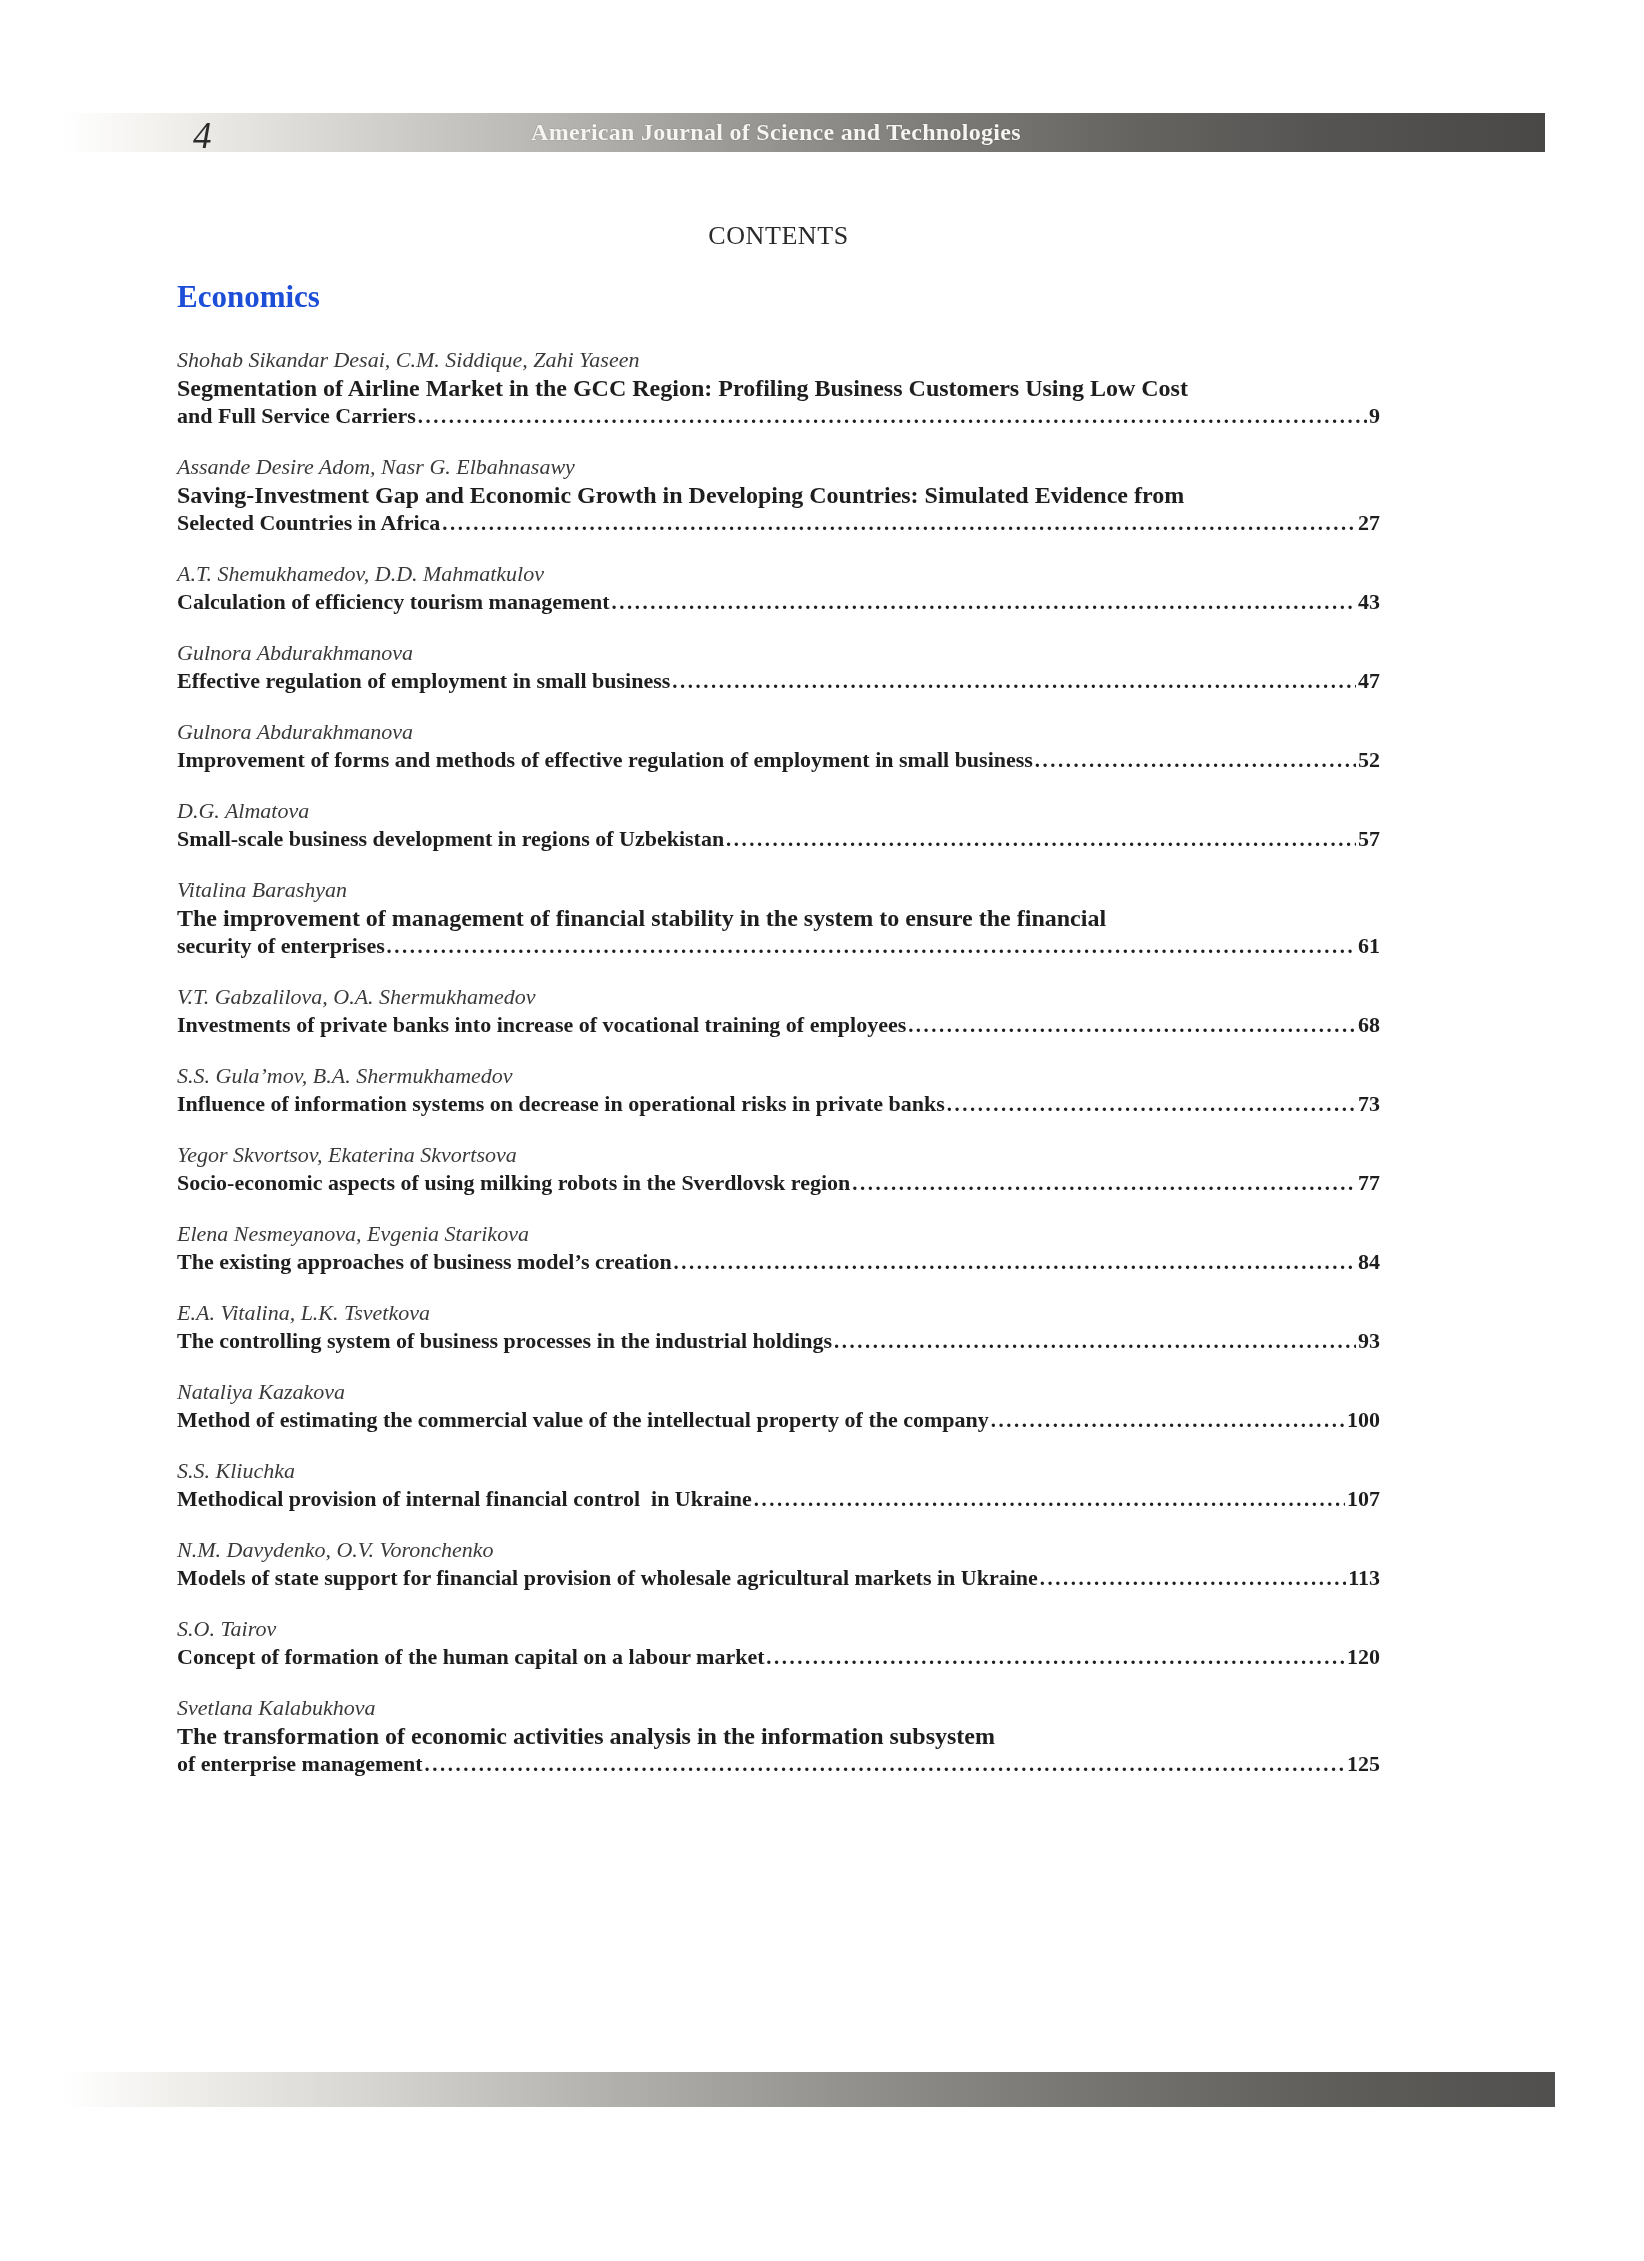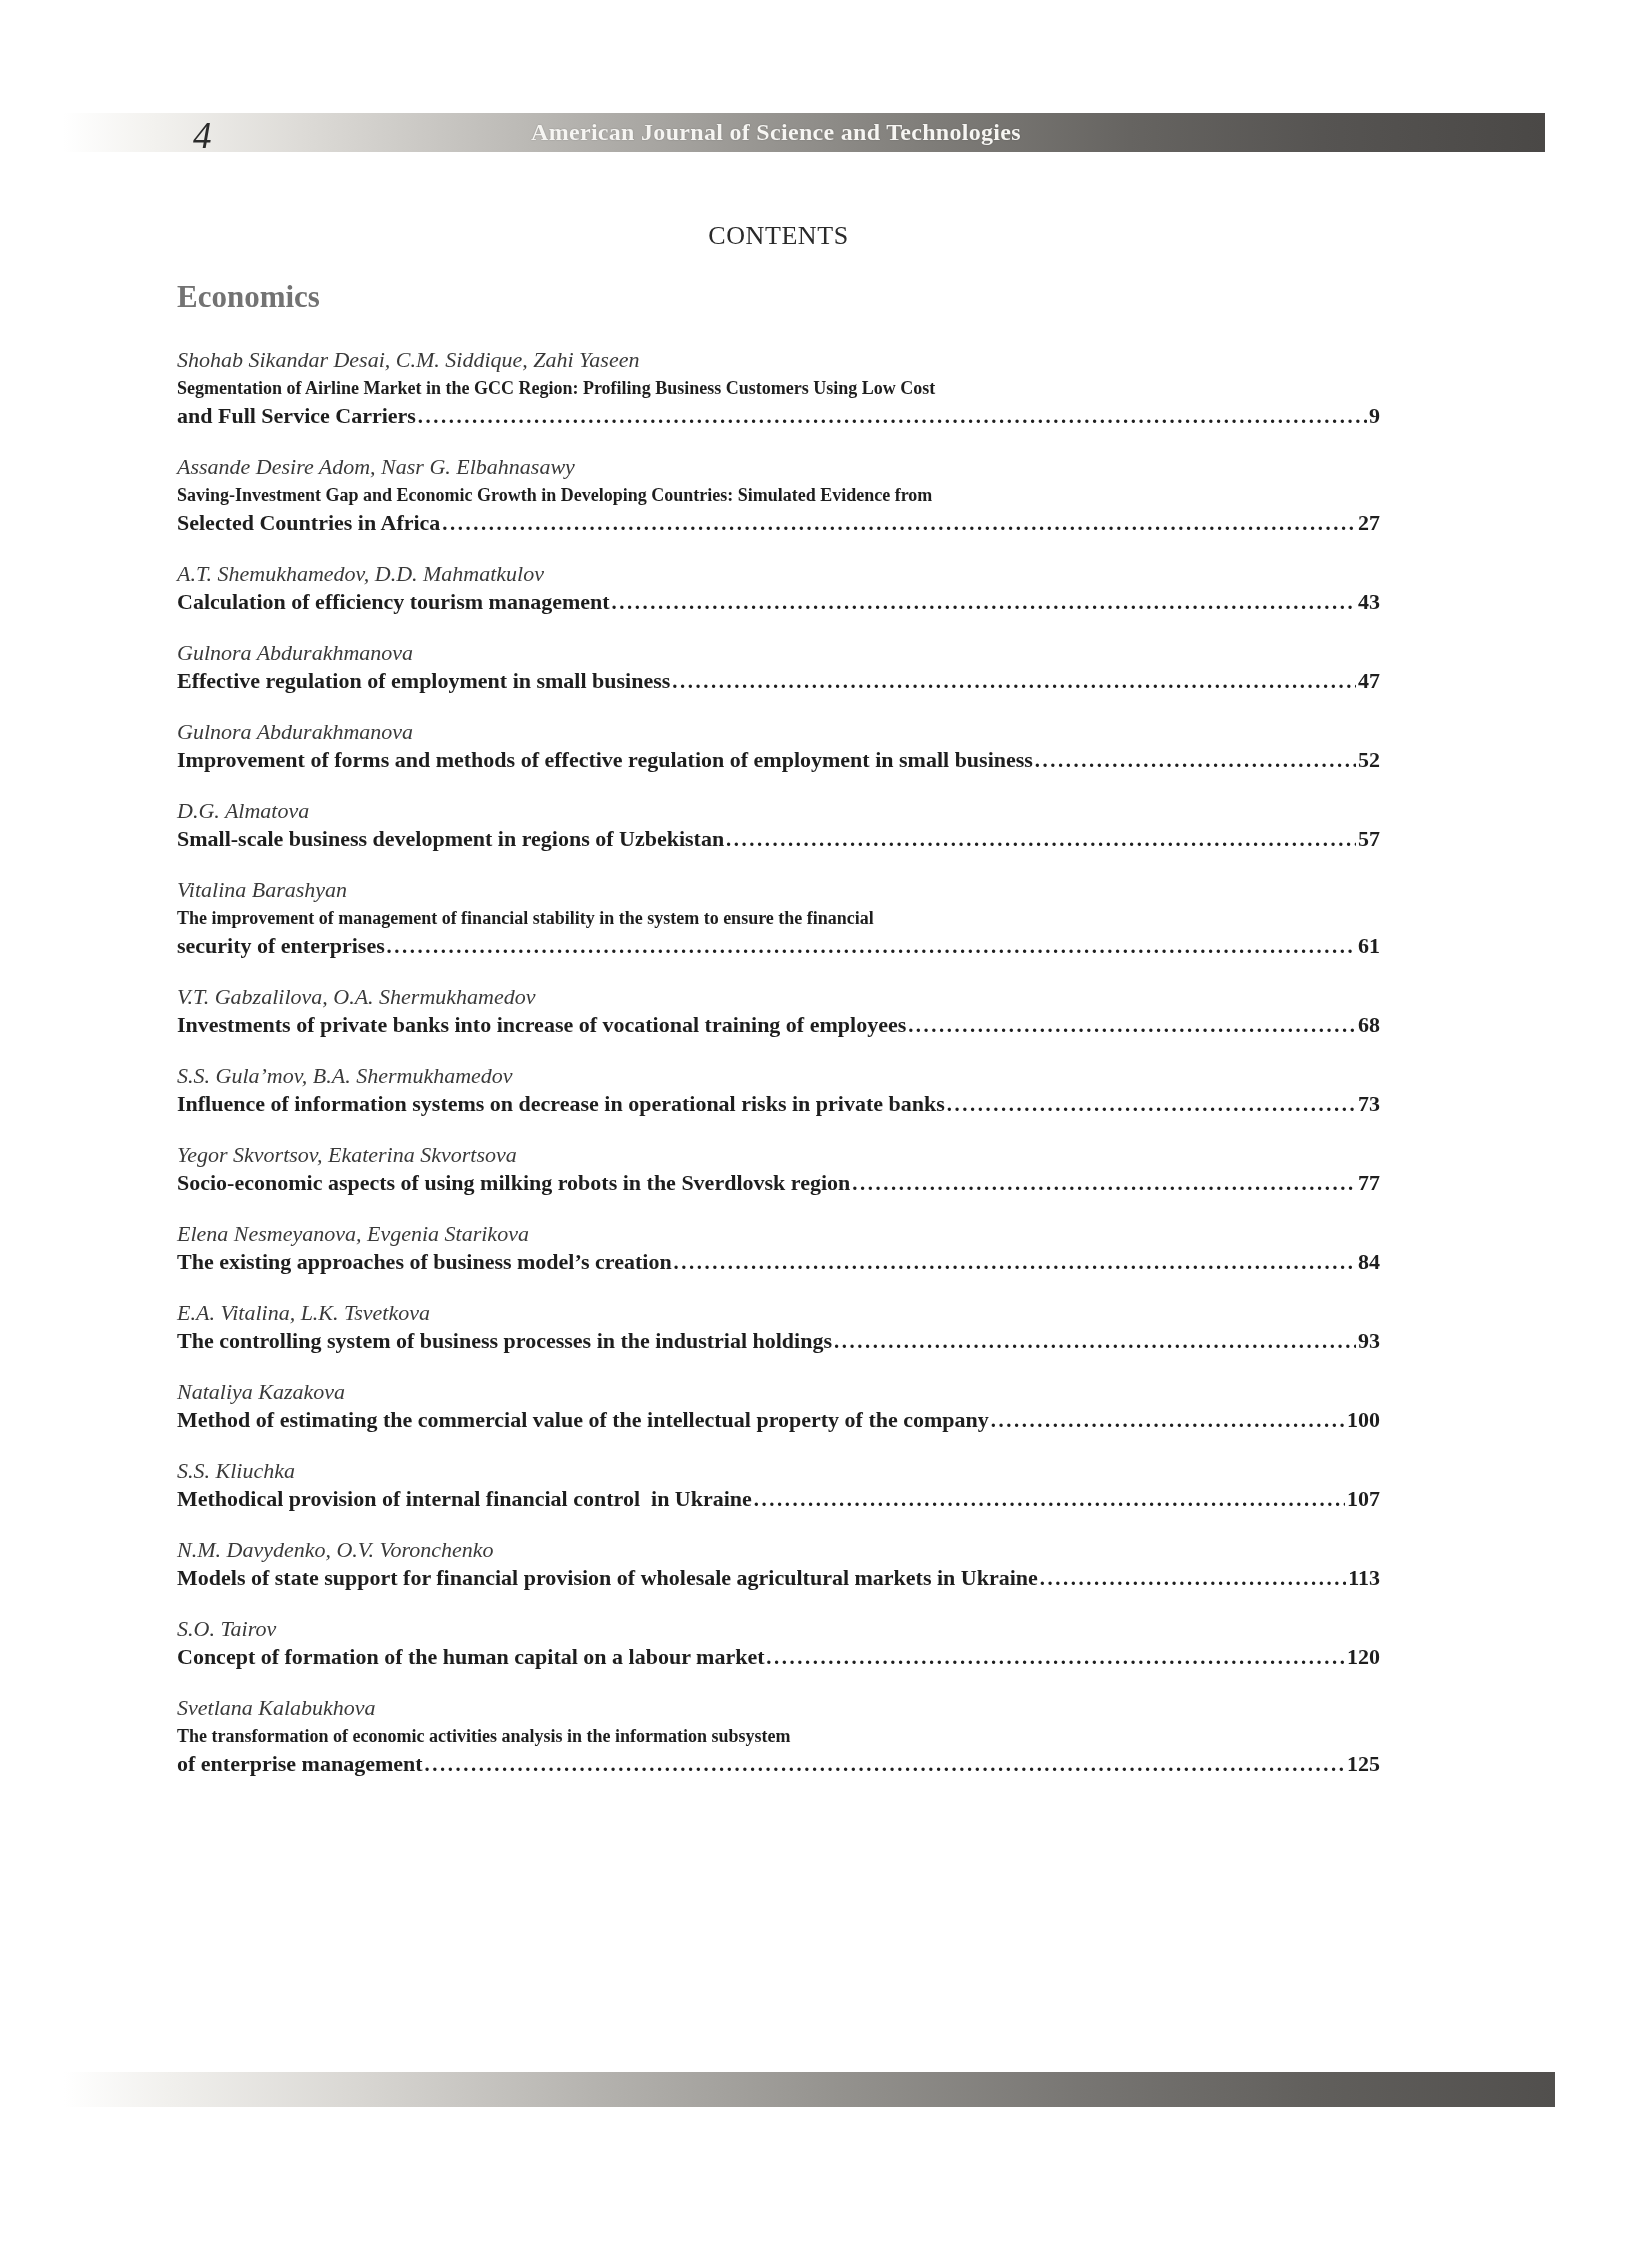--- a/index.html
+++ b/index.html
@@ -67,40 +67,40 @@
     font-size: 26px;
     line-height: 36px;
     letter-spacing: 0.6px;
     color: #2a2a2a;
   }
   .section-heading {
     margin: 26px 0 17px 0;
     font-weight: bold;
     font-size: 31px;
     line-height: 34px;
-    color: #737373;
+    color: #1d4ed8;
   }
   .toc-list {
     margin-top: 32px;
   }
 
   
   .entry {
     margin-bottom: 23px;
   }
   .authors {
     font-style: italic;
     font-size: 22px;
     line-height: 28px;
     color: #3a3a3a;
     white-space: pre-wrap;
   }
   .title-line {
     font-weight: bold;
-    font-size: 18px;
+    font-size: 24px;
     line-height: 28px;
     color: #1e1e1e;
     white-space: pre-wrap;
   }
   .last-line {
     display: flex;
     align-items: baseline;
     font-weight: bold;
     font-size: 22px;
     line-height: 28px;

